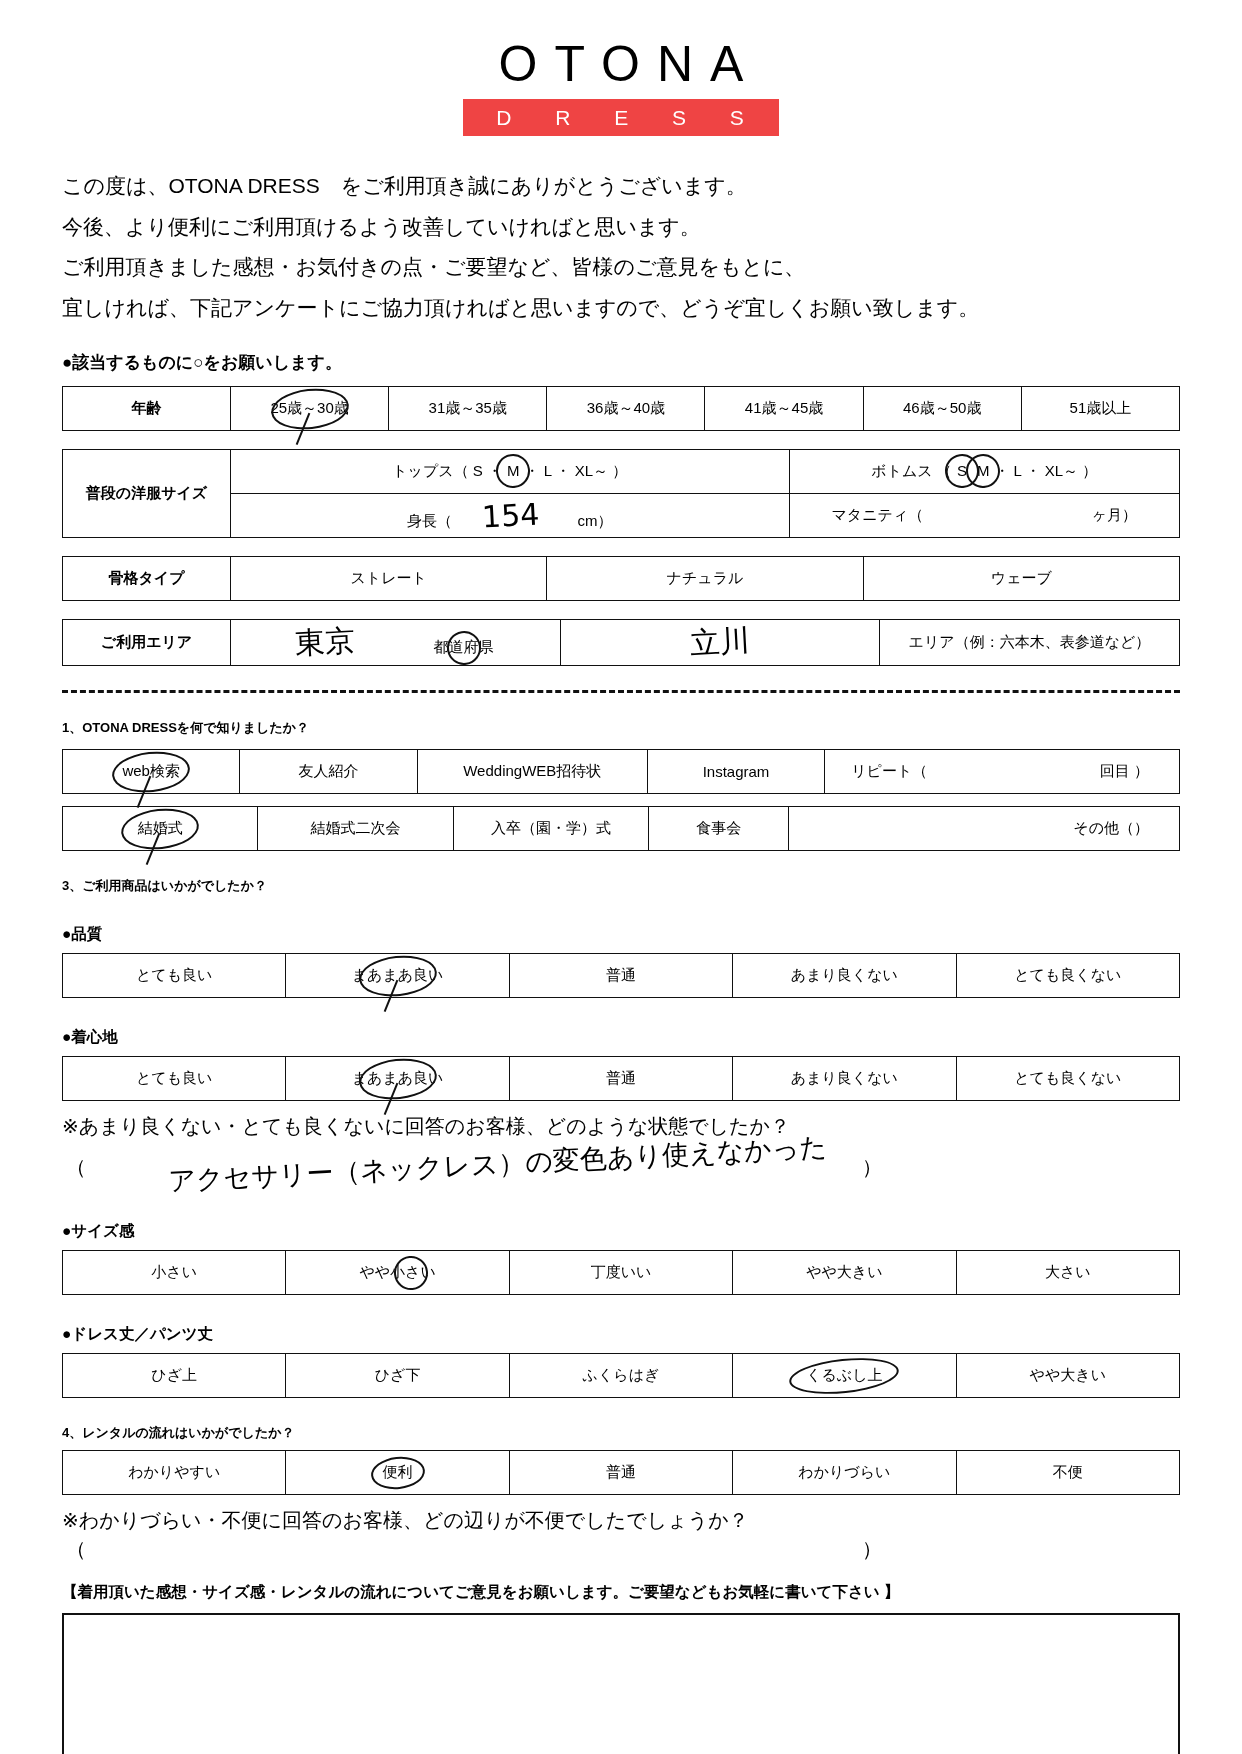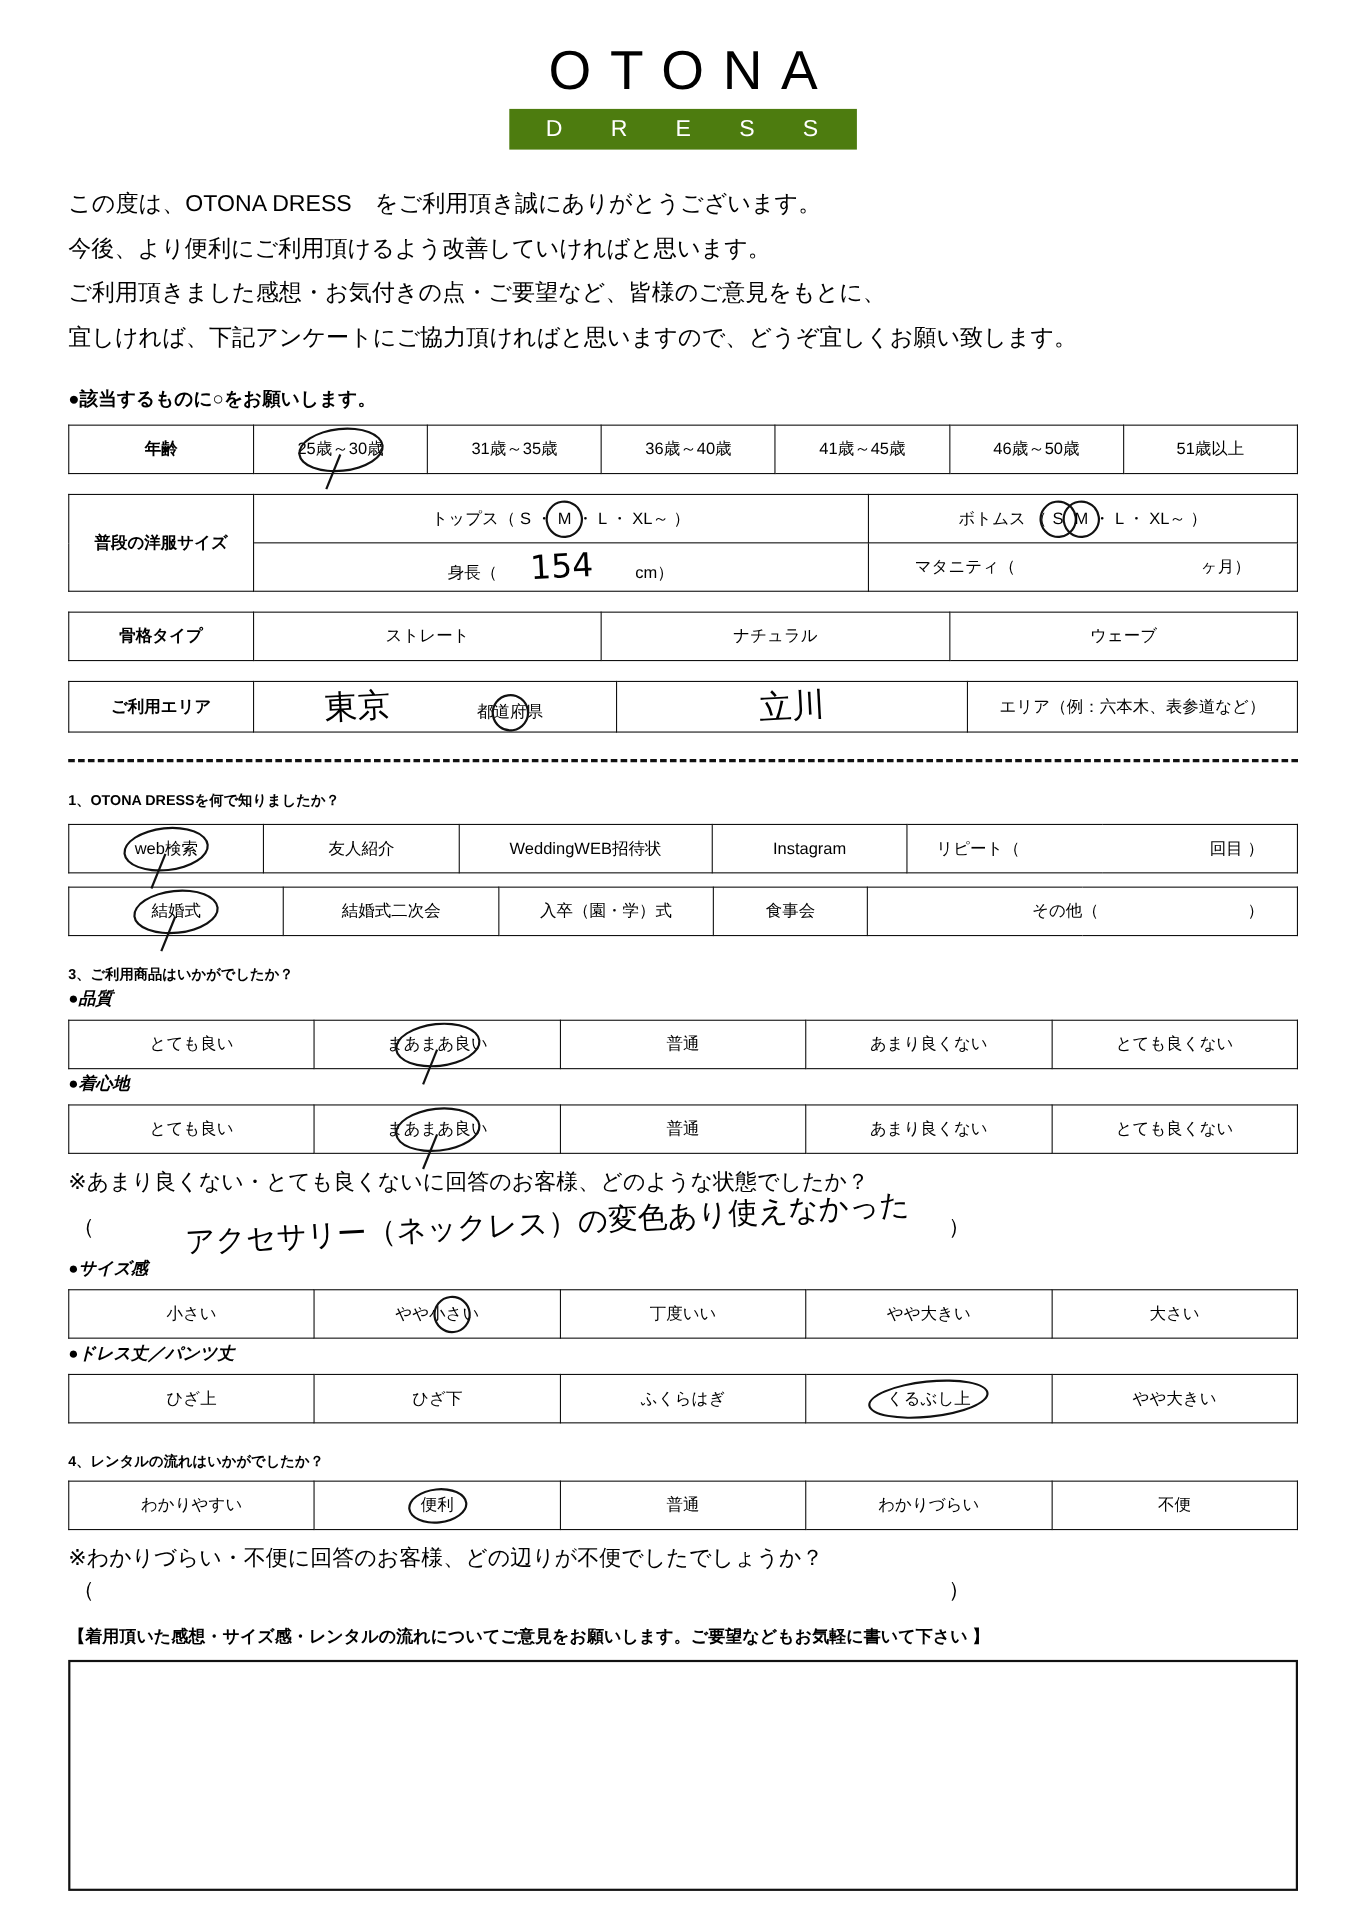--- a/index.html
+++ b/index.html
@@ -14,21 +14,21 @@
   .page { padding: 0 62px; position: relative; }
 
   
   .logo-wrap { text-align: center; padding-top: 38px; }
   .logo-otona {
     font-size: 50px; letter-spacing: 17px; font-weight: 400;
     line-height: 1.05; padding-left: 17px;
     font-family: "Liberation Sans", sans-serif;
   }
   .logo-dress-band {
-    display: inline-block; background: #4d7c0f; color: #fff;
+    display: inline-block; background: #ef4444; color: #fff;
     font-size: 21px; letter-spacing: 19px; padding: 7px 16px 7px 33px;
     margin-top: 8px; line-height: 1.1;
   }
 
   
   .intro { margin-top: 30px; font-size: 21px; line-height: 1.95; }
   .intro div { white-space: pre; }
 
   .lead { margin-top: 22px; font-size: 17px; font-weight: bold; }
 
@@ -38,21 +38,21 @@
     table-layout: fixed;
   }
   table.grid td {
     border: 1.6px solid #111;
     height: 44px; text-align: center; vertical-align: middle;
     font-size: 15px; position: relative; padding: 2px 4px;
   }
   td.lbl { font-weight: bold; font-size: 15.5px; }
 
   .sec-title { margin-top: 26px; font-size: 13px; font-weight: bold; }
-  .sub-title { margin-top: 3px; font-size: 15.5px; font-weight: bold; font-style: italic; }
+  .sub-title { margin-top: 29px; font-size: 15.5px; font-weight: bold; }
   .note { margin-top: 12px; font-size: 20px; }
 
   .dashline {
     margin-top: 24px; height: 0;
     border-top: 3px dashed #111;
   }
   .circle-mark {
     position: absolute;
     left: 50%; top: 50%;
     transform: translate(-50%, -50%) rotate(-6deg);
@@ -210,21 +210,21 @@
     <tbody>
         <tr>
       <td>
         <span>結婚式</span>
         <span class="circle-mark"></span>
         <span class="circle-tail"></span>
       </td>
       <td><span>結婚式二次会</span></td>
       <td><span>入卒（園・学）式</span></td>
       <td style="width:140px"><span>食事会</span></td>
-      <td colspan="2" style="text-align:center;padding-left:14px">
+      <td colspan="2" style="text-align:right;padding-left:14px">
         <span>その他（</span>
         <span style="float:right;padding-right:26px">）</span>
       </td>
     </tr>
   </tbody>
     </table>
 
   <div class="sec-title">3、ご利用商品はいかがでしたか？</div>
 
   <div class="sub-title">●品質</div>

